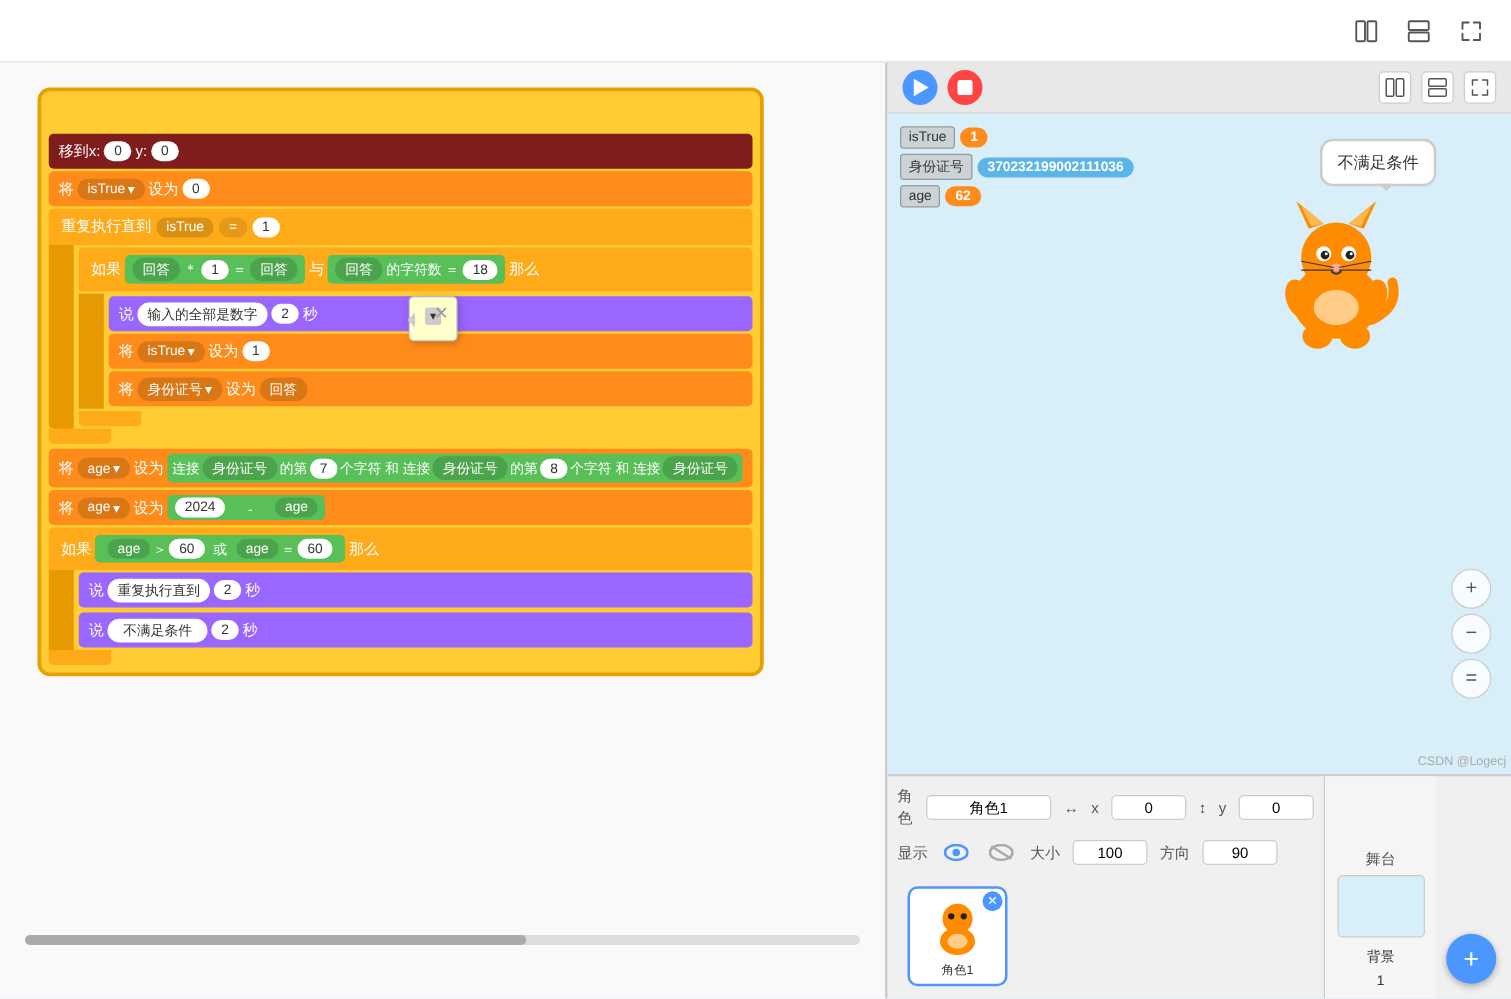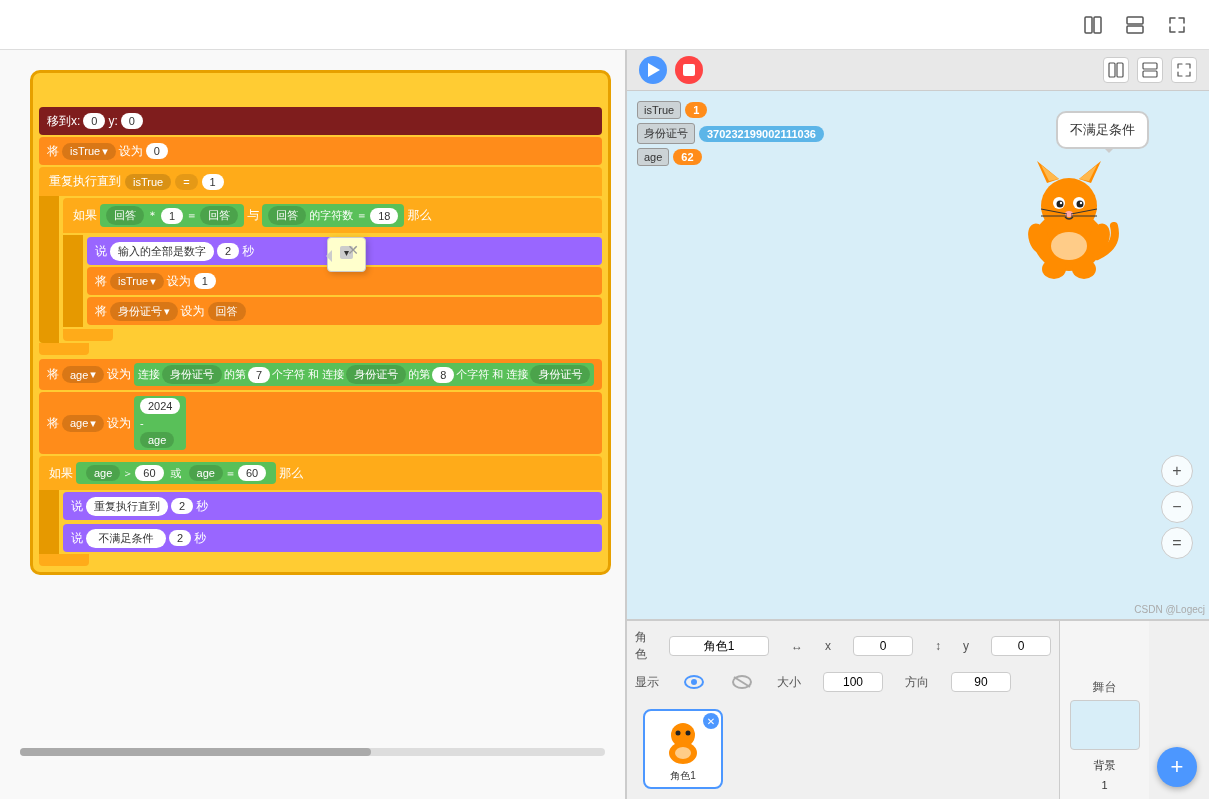--- a/index.html
+++ b/index.html
@@ -169,21 +169,21 @@
     }
 
     .sprite-props {
       display: flex;
       flex-direction: column;
       gap: 6px;
     }
     .sprite-prop-row {
       display: flex;
       align-items: center;
-      gap: 22px;
+      gap: 10px;
       font-size: 12px;
       color: #333;
     }
     .sprite-prop-input {
       border: 1px solid #ccc;
       border-radius: 4px;
       padding: 2px 6px;
       width: 60px;
       font-size: 12px;
       background: white;
@@ -526,21 +526,21 @@
             <span class="block-input">8</span>
             <span>个字符 和 连接</span>
             <span class="block-oval" style="background:rgba(0,0,0,0.15);">身份证号</span>
           </span>
         </div>
 
         <div class="fw-row" style="background:#ff8c1a; margin-bottom:2px;">
           <span>将</span>
           <span class="block-dropdown"><span>age</span> ▾</span>
           <span>设为</span>
-          <span style="background:#59c059; border-radius:4px; padding:2px 6px; font-size:11px; color:white; display:inline-flex; align-items:flex-start; gap:3px;flex-direction:column;">
+          <span style="background:#59c059; border-radius:4px; padding:2px 6px; font-size:11px; color:white; display:inline-flex; align-items:flex-end; gap:18px;">
             <span class="block-input">2024</span>
             <span>-</span>
             <span class="block-oval" style="background:rgba(0,0,0,0.15);">age</span>
           </span>
         </div>
 
         <div style="background:#ffab19; border-radius:4px 4px 0 0; padding:6px 10px; display:flex; align-items:center; gap:3px; font-size:12px; color:white;">
           <span>如果</span>
           <span style="background:#59c059; border-radius:4px; padding:2px 6px; font-size:11px; color:white; display:inline-flex; align-items:center; gap:3px;">
             <span style="background:#59c059; border-radius:4px; padding:1px 4px; font-size:11px; color:white; display:inline-flex; align-items:center; gap:2px;">

